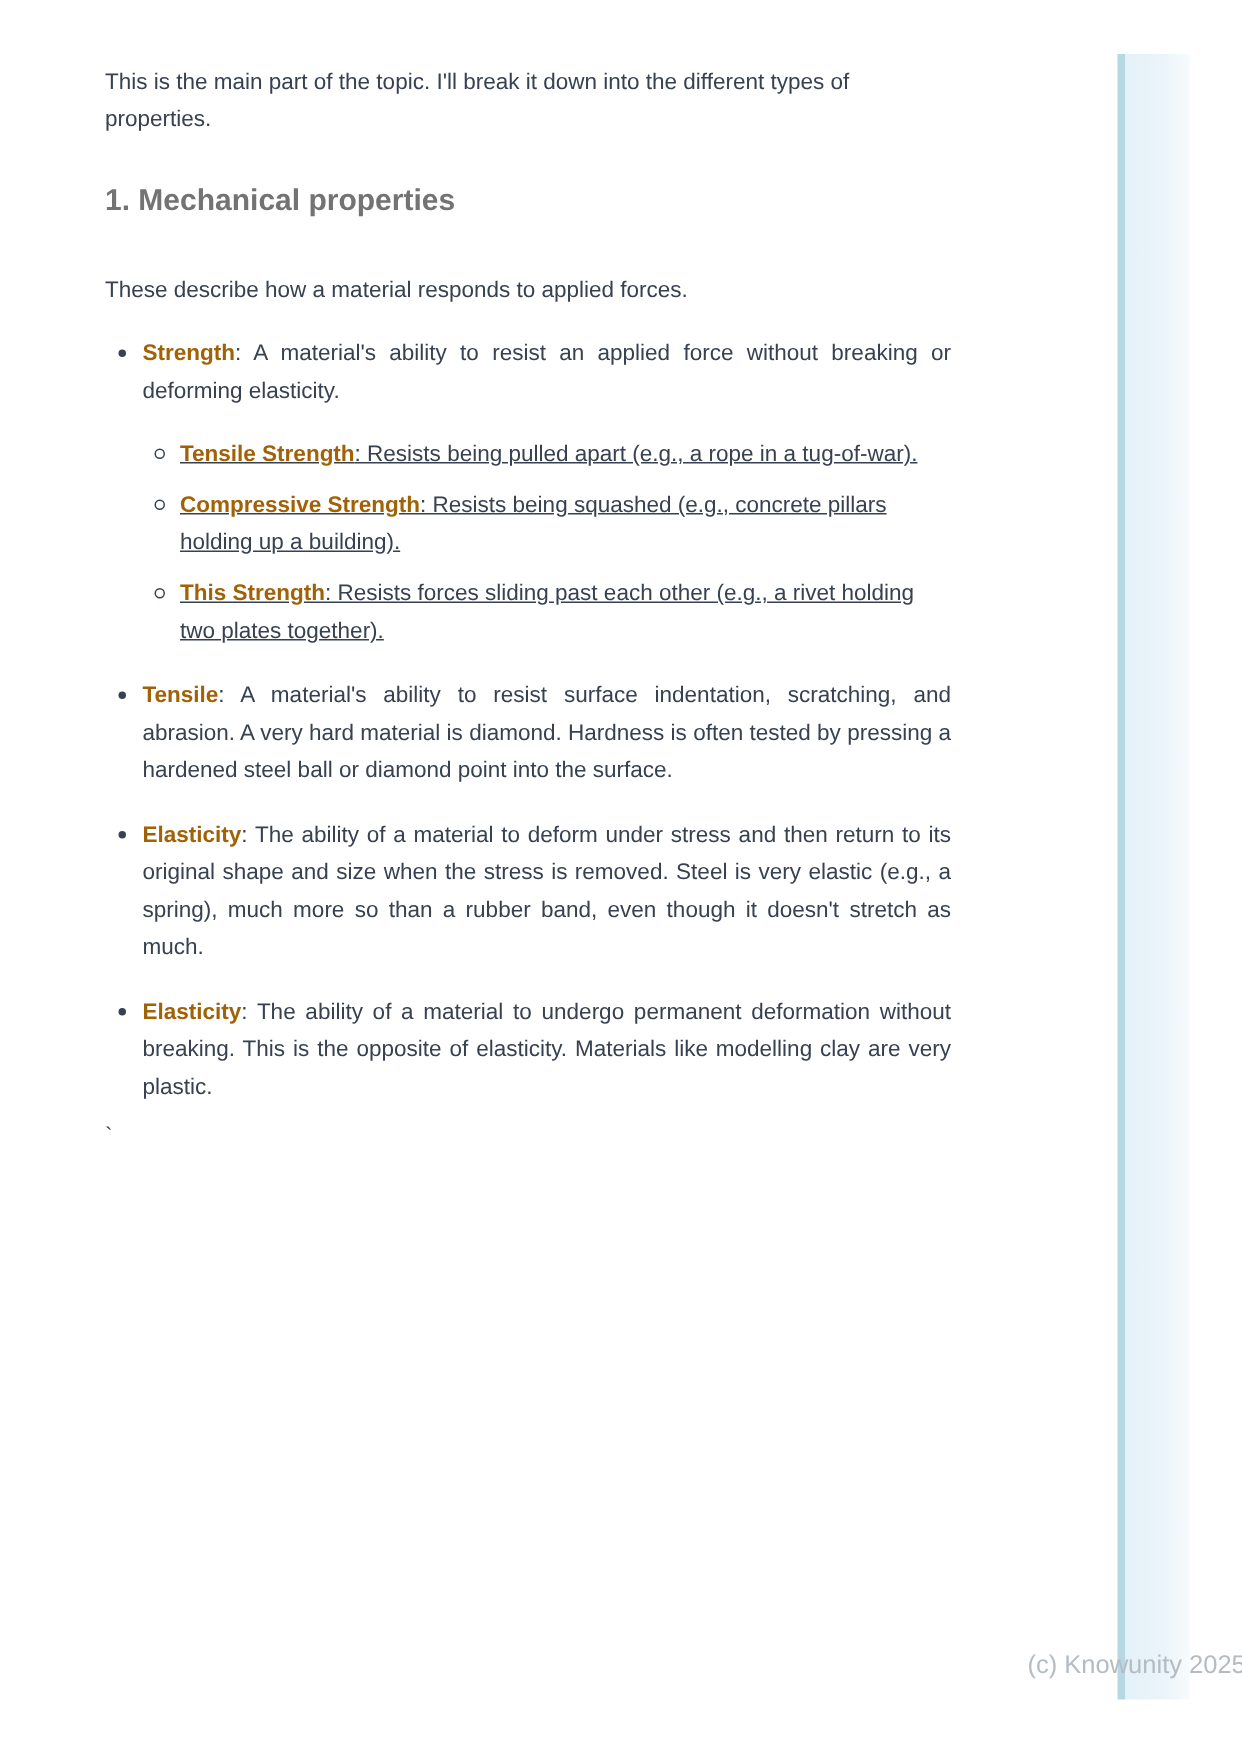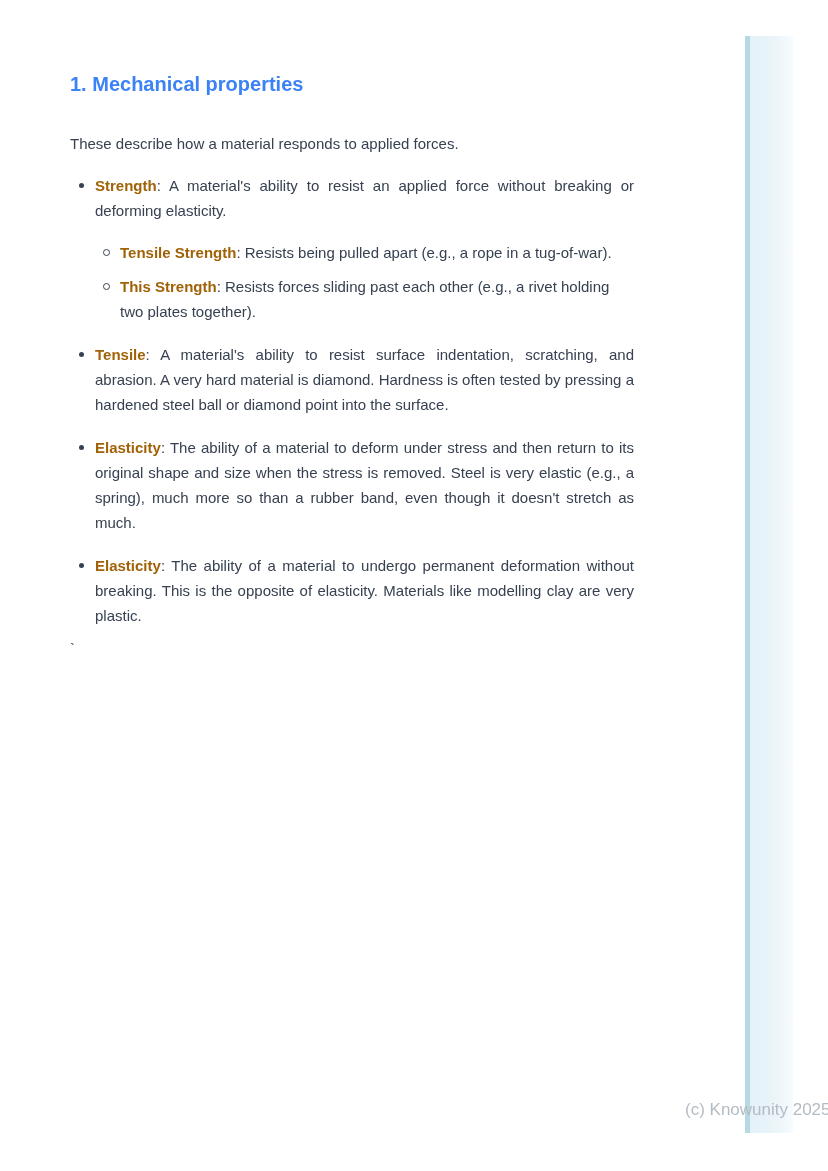--- a/index.html
+++ b/index.html
@@ -31,21 +31,21 @@
 
   .intro-paragraph {
     text-align: left;
   }
 
   .section-heading {
     margin-top: 28px;
     font-size: 20px;
     line-height: 28px;
     font-weight: 700;
-    color: #3b82f6;
+    color: #737373;
   }
 
   .section-subtitle {
     margin-top: 33px;
   }
 
   ul.props-list {
     list-style: none;
     margin-top: 17px;
   }
@@ -67,20 +67,21 @@
     width: 5px;
     height: 5px;
     border-radius: 50%;
     background: #374151;
   }
 
   ul.sub-list {
     list-style: none;
     margin-top: 17px;
     text-align: left;
+    text-decoration: underline;
   }
 
   ul.sub-list > li {
     position: relative;
     padding-left: 25px;
     margin-bottom: 9px;
     text-align: left;
   }
   ul.sub-list > li:last-child { margin-bottom: 0; }
 
@@ -128,28 +129,30 @@
     z-index: 2;
   }
 </style>
 </head>
 <body>
 
 <div class="page">
 
   <div class="content">
 
+    <p class="intro-paragraph">This is the main part of the topic. I'll break it down into the different types of properties.</p>
 
     <h2 class="section-heading">1. Mechanical properties</h2>
 
     <p class="section-subtitle">These describe how a material responds to applied forces.</p>
 
     <ul class="props-list" id="props-list">
         <li><span class="term">Strength</span><span>: A material's ability to resist an applied force without breaking or deforming elasticity.</span><ul class="sub-list">
             <li><span class="term">Tensile Strength</span><span>: Resists being pulled apart (e.g., a rope in a tug-of-war).</span></li>
+            <li><span class="term">Compressive Strength</span><span>: Resists being squashed (e.g., concrete pillars holding up a building).</span></li>
             <li><span class="term">This Strength</span><span>: Resists forces sliding past each other (e.g., a rivet holding two plates together).</span></li>
           </ul></li>
         <li><span class="term">Tensile</span><span>: A material's ability to resist surface indentation, scratching, and abrasion. A very hard material is diamond. Hardness is often tested by pressing a hardened steel ball or diamond point into the surface.</span></li>
         <li><span class="term">Elasticity</span><span>: The ability of a material to deform under stress and then return to its original shape and size when the stress is removed. Steel is very elastic (e.g., a spring), much more so than a rubber band, even though it doesn't stretch as much.</span></li>
         <li><span class="term">Elasticity</span><span>: The ability of a material to undergo permanent deformation without breaking. This is the opposite of elasticity. Materials like modelling clay are very plastic.</span></li>
       </ul>
 
     <p class="stray-character">`</p>
 
   </div>

